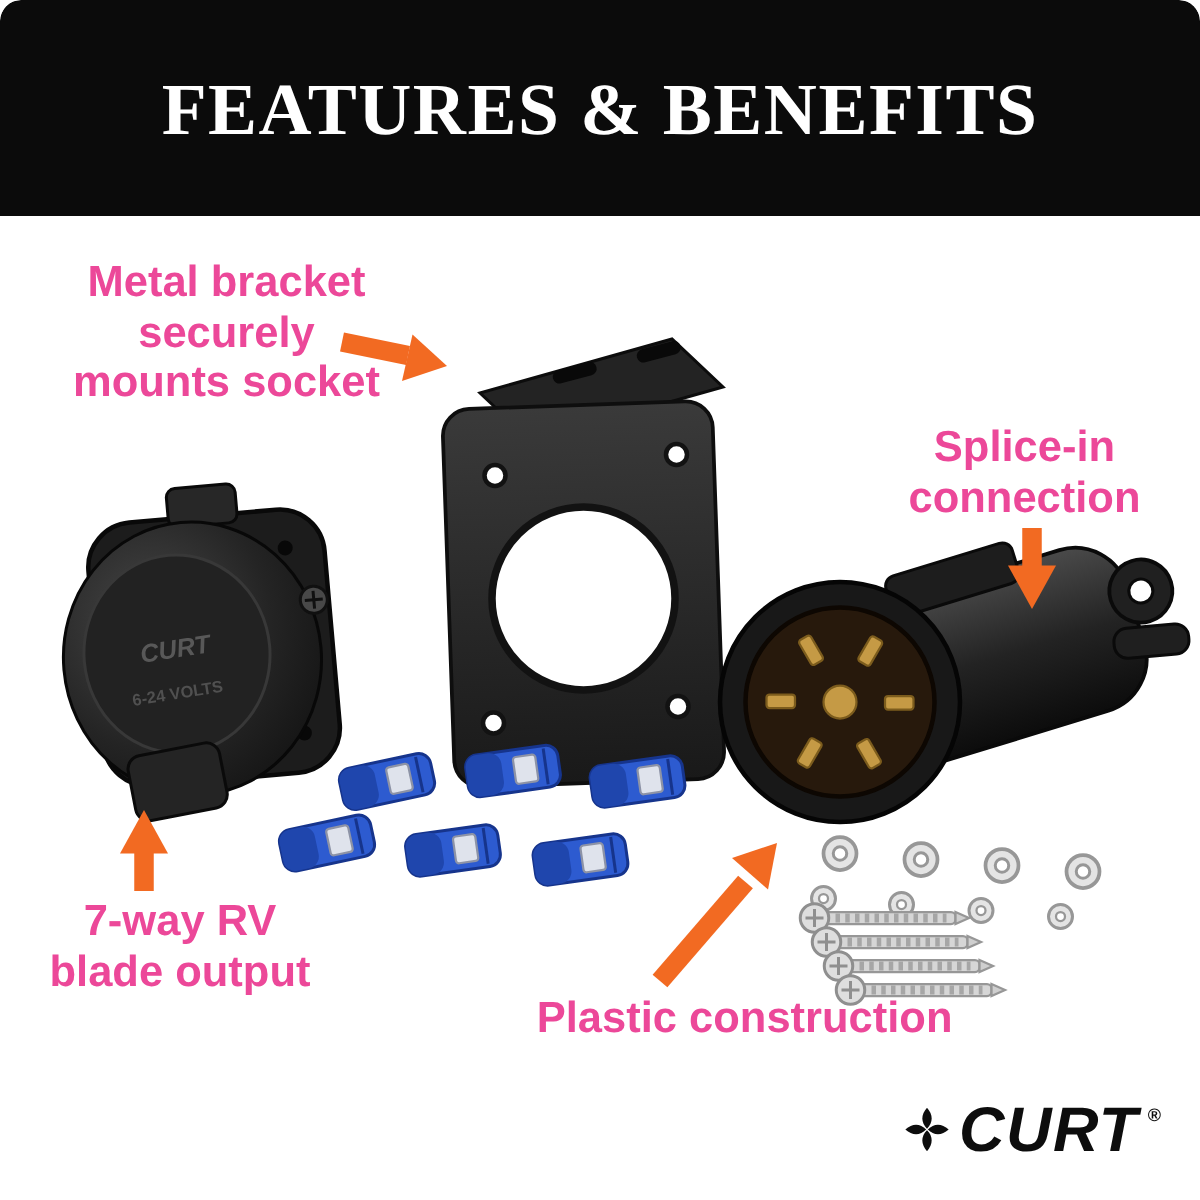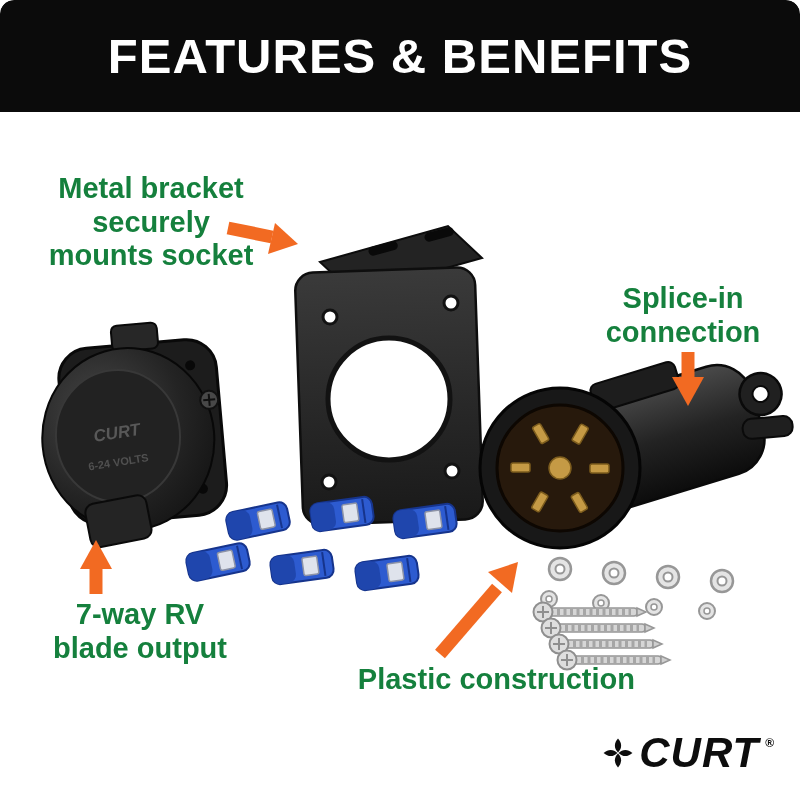--- a/index.html
+++ b/index.html
@@ -1,33 +1,33 @@
 <!DOCTYPE html>
 <html><head>
 <meta charset="utf-8">
 <style>
   html,body{margin:0;padding:0;background:#ffffff;}
   .page{
     position:relative;width:800px;height:800px;background:#ffffff;
     font-family:"Liberation Sans",sans-serif;overflow:hidden;border-radius:14px;
   }
   .header{
-    position:absolute;top:0;left:0;width:800px;height:112px;background:#0b0b0b;
-    border-radius:14px 14px 0 0;display:flex;align-items:center;justify-content:center;z-index:3;
+    position:absolute;top:0;left:0;width:800px;height:144px;background:#0b0b0b;
+    border-radius:14px 14px 0 0;display:flex;align-items:center;justify-content:center;z-index:3;font-family:Liberation Serif, serif;
   }
   .header h1{
     margin:0;color:#ffffff;font-size:49px;font-weight:bold;letter-spacing:1px;
   }
   .annotation{
     position:absolute;z-index:2;white-space:pre-line;text-align:center;
-    font-weight:bold;font-size:29px;line-height:1.16;color:#15803d;
+    font-weight:bold;font-size:29px;line-height:1.16;color:#ec4899;
   }
   #ann-bracket{left:22px;top:172px;width:258px;}
   #ann-splice{left:583px;top:282px;width:200px;}
-  #ann-blade{left:20px;top:598px;width:240px;}
+  #ann-blade{left:0;top:598px;width:240px;}
   #ann-plastic{left:295px;top:663px;width:340px;text-align:right;}
   .scene{position:absolute;left:0;top:0;z-index:1;}
   .logo{
     position:absolute;right:26px;bottom:26px;z-index:2;display:flex;align-items:center;gap:6px;color:#0d0d0d;
   }
   .logo .name{font-size:42px;font-weight:bold;font-style:italic;letter-spacing:1px;line-height:1;}
   .logo sup{font-size:12px;font-weight:bold;align-self:flex-start;margin-top:4px;}
 </style>
 </head>
 <body>

